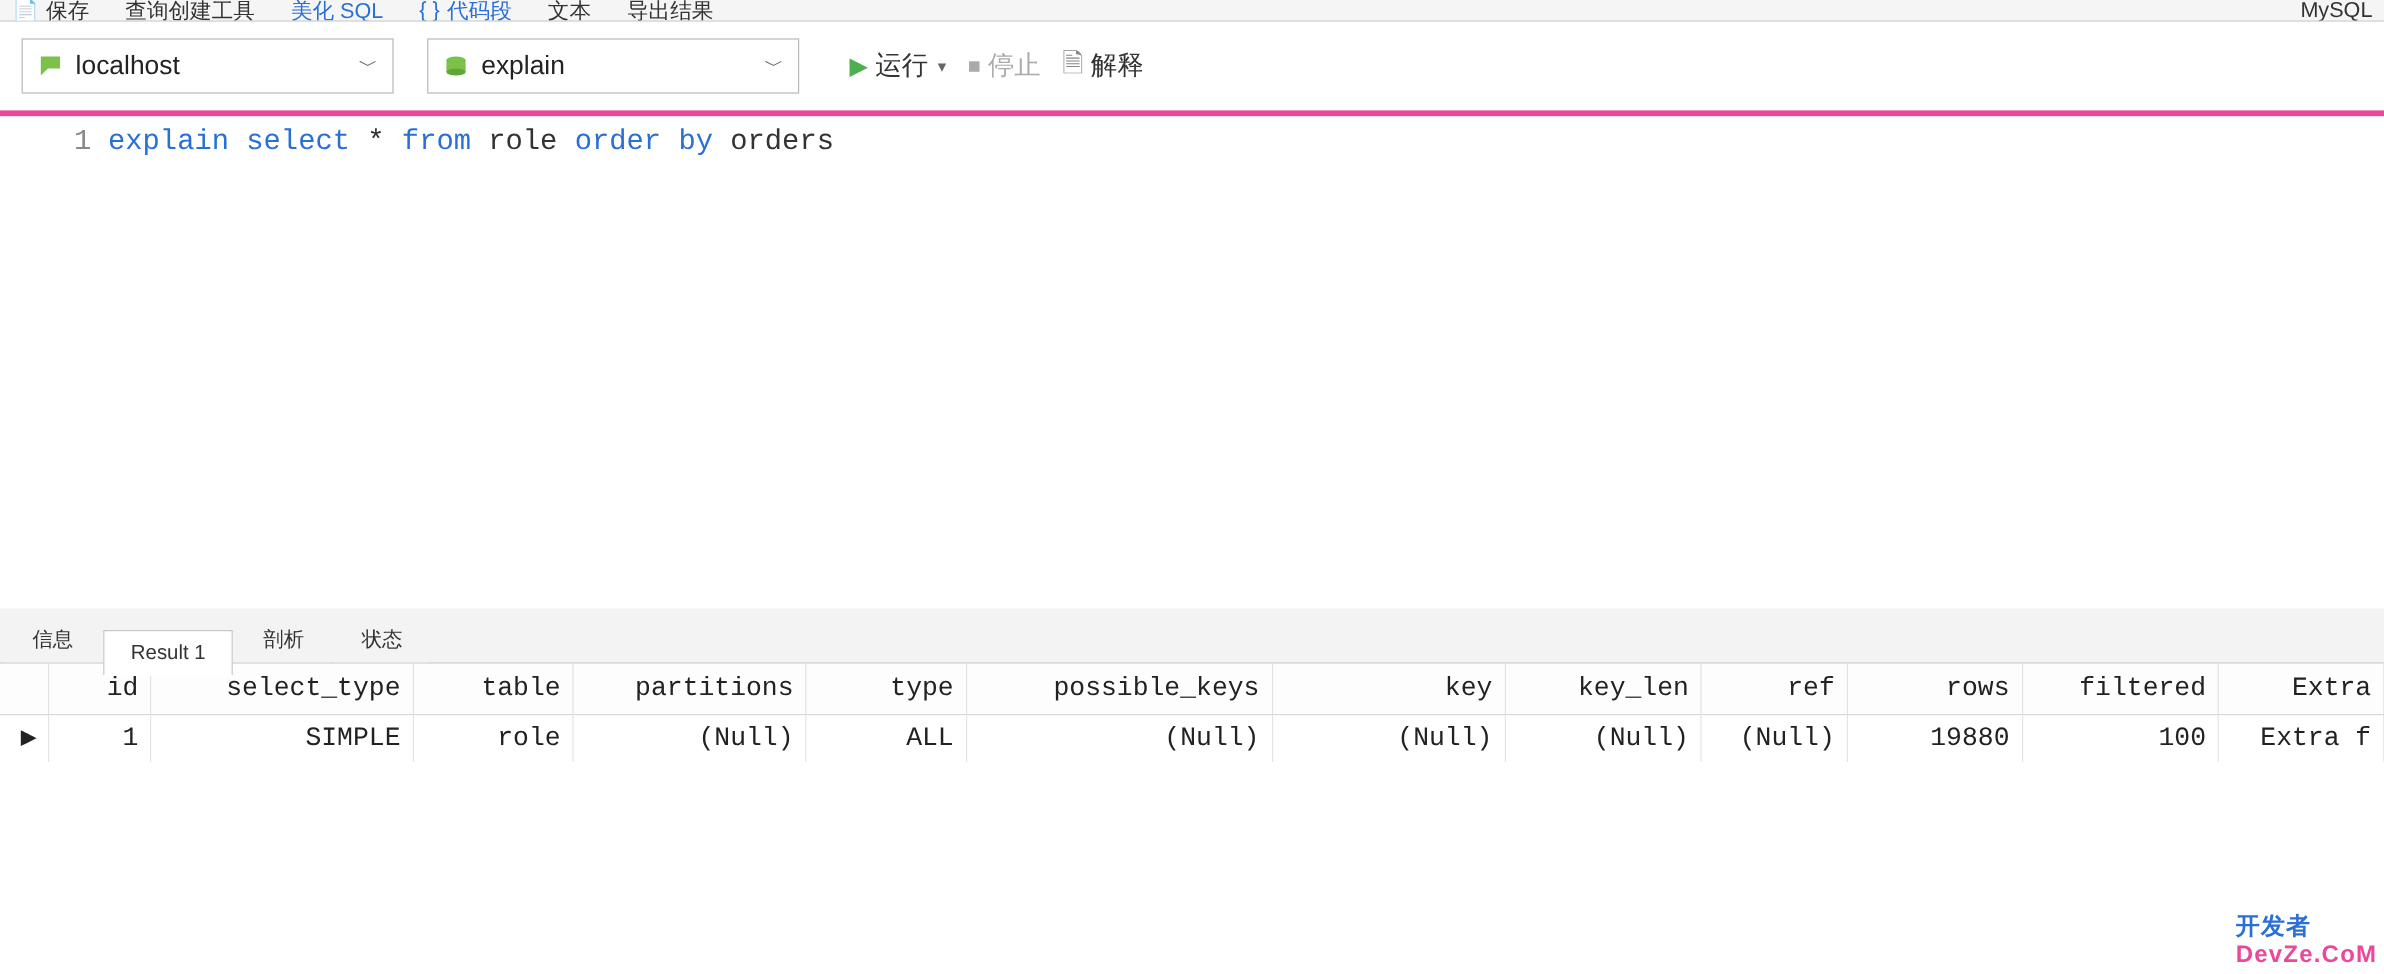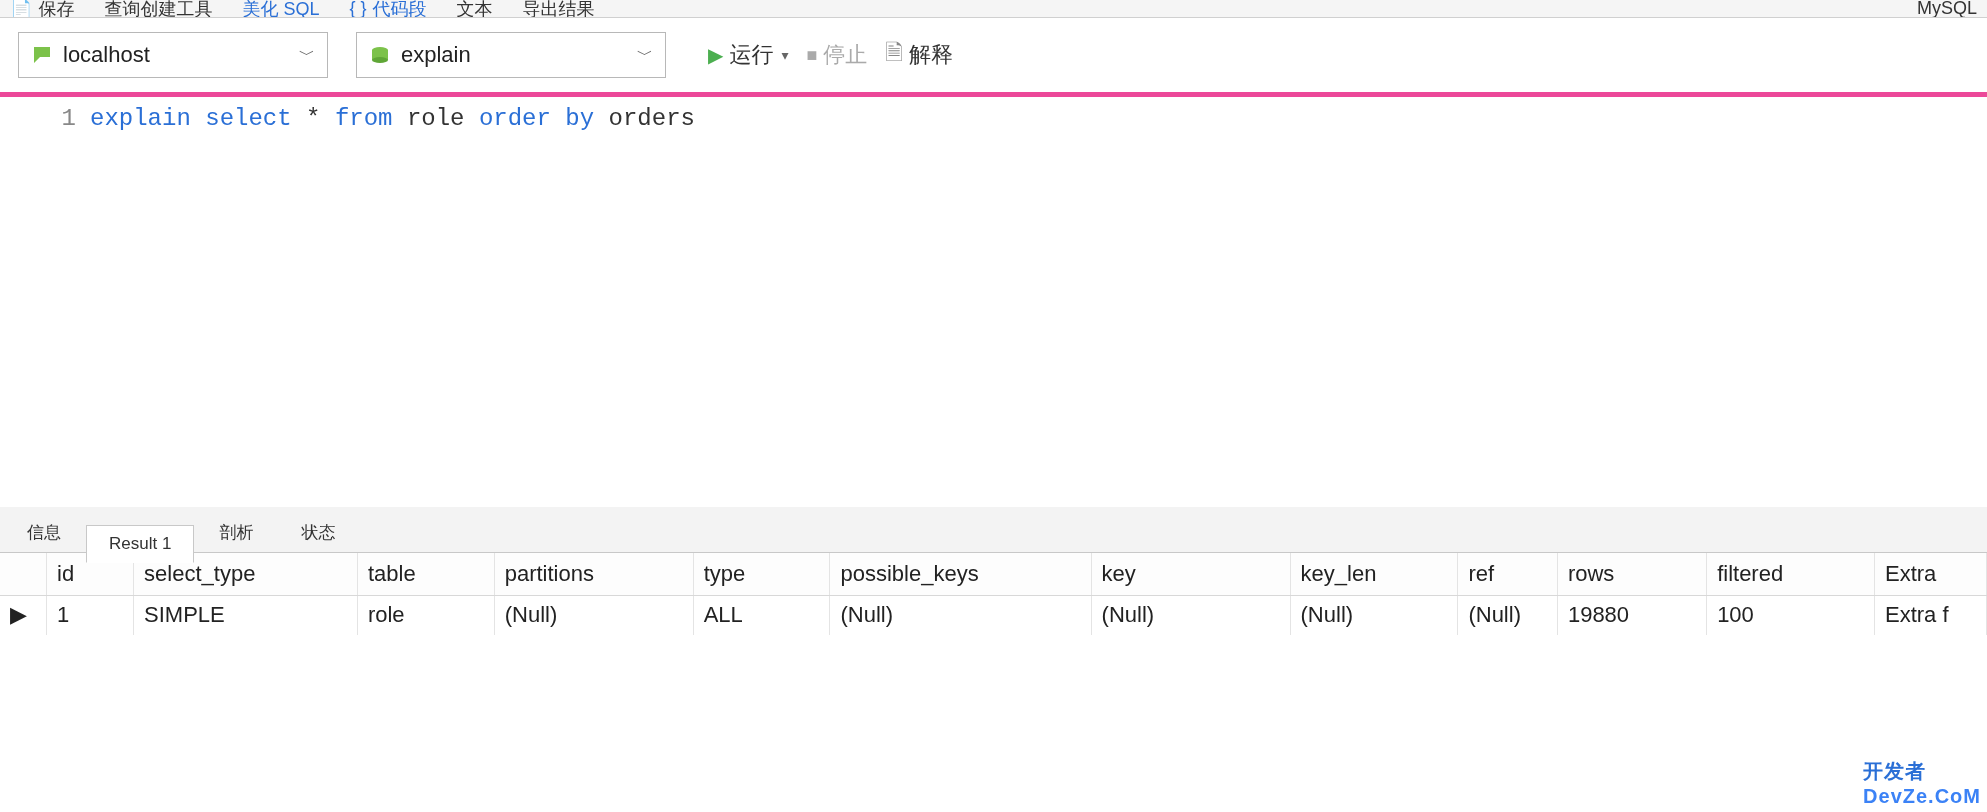--- a/index.html
+++ b/index.html
@@ -99,24 +99,25 @@
     top:11px;
   }
 
   .table-wrap { overflow:hidden; }
   table.result {
     border-collapse: collapse;
     width: 100%;
     font-size: 22px;
   }
   table.result th, table.result td {
-    text-align:left;
+    text-align:right;
     padding: 6px 10px;
     border-right:1px solid #e4e4e4;
     white-space:nowrap;
+    font-family:Liberation Mono, monospace;
   }
   table.result thead th {
     background:#fdfdfd;
     border-bottom:1px solid #d8d8d8;
     font-weight:normal;
     color:#222;
     height:42px;
   }
   table.result tbody td {
     height:40px;
@@ -130,21 +131,21 @@
     position:absolute;
     right:6px;
     bottom:4px;
     font-size:20px;
     font-weight:bold;
     color:#2a6fd6;
     letter-spacing:1px;
     pointer-events:none;
     margin-top:45px;
   }
-  .watermark .sub { color:#3b82f6; }
+  .watermark .sub { color:#ec4899; }
 
   
   col.c-handle{width:30px}
   col.c-id{width:70px}
   col.c-seltype{width:180px}
   col.c-table{width:110px}
   col.c-part{width:160px}
   col.c-type{width:110px}
   col.c-pkeys{width:210px}
   col.c-key{width:160px}

